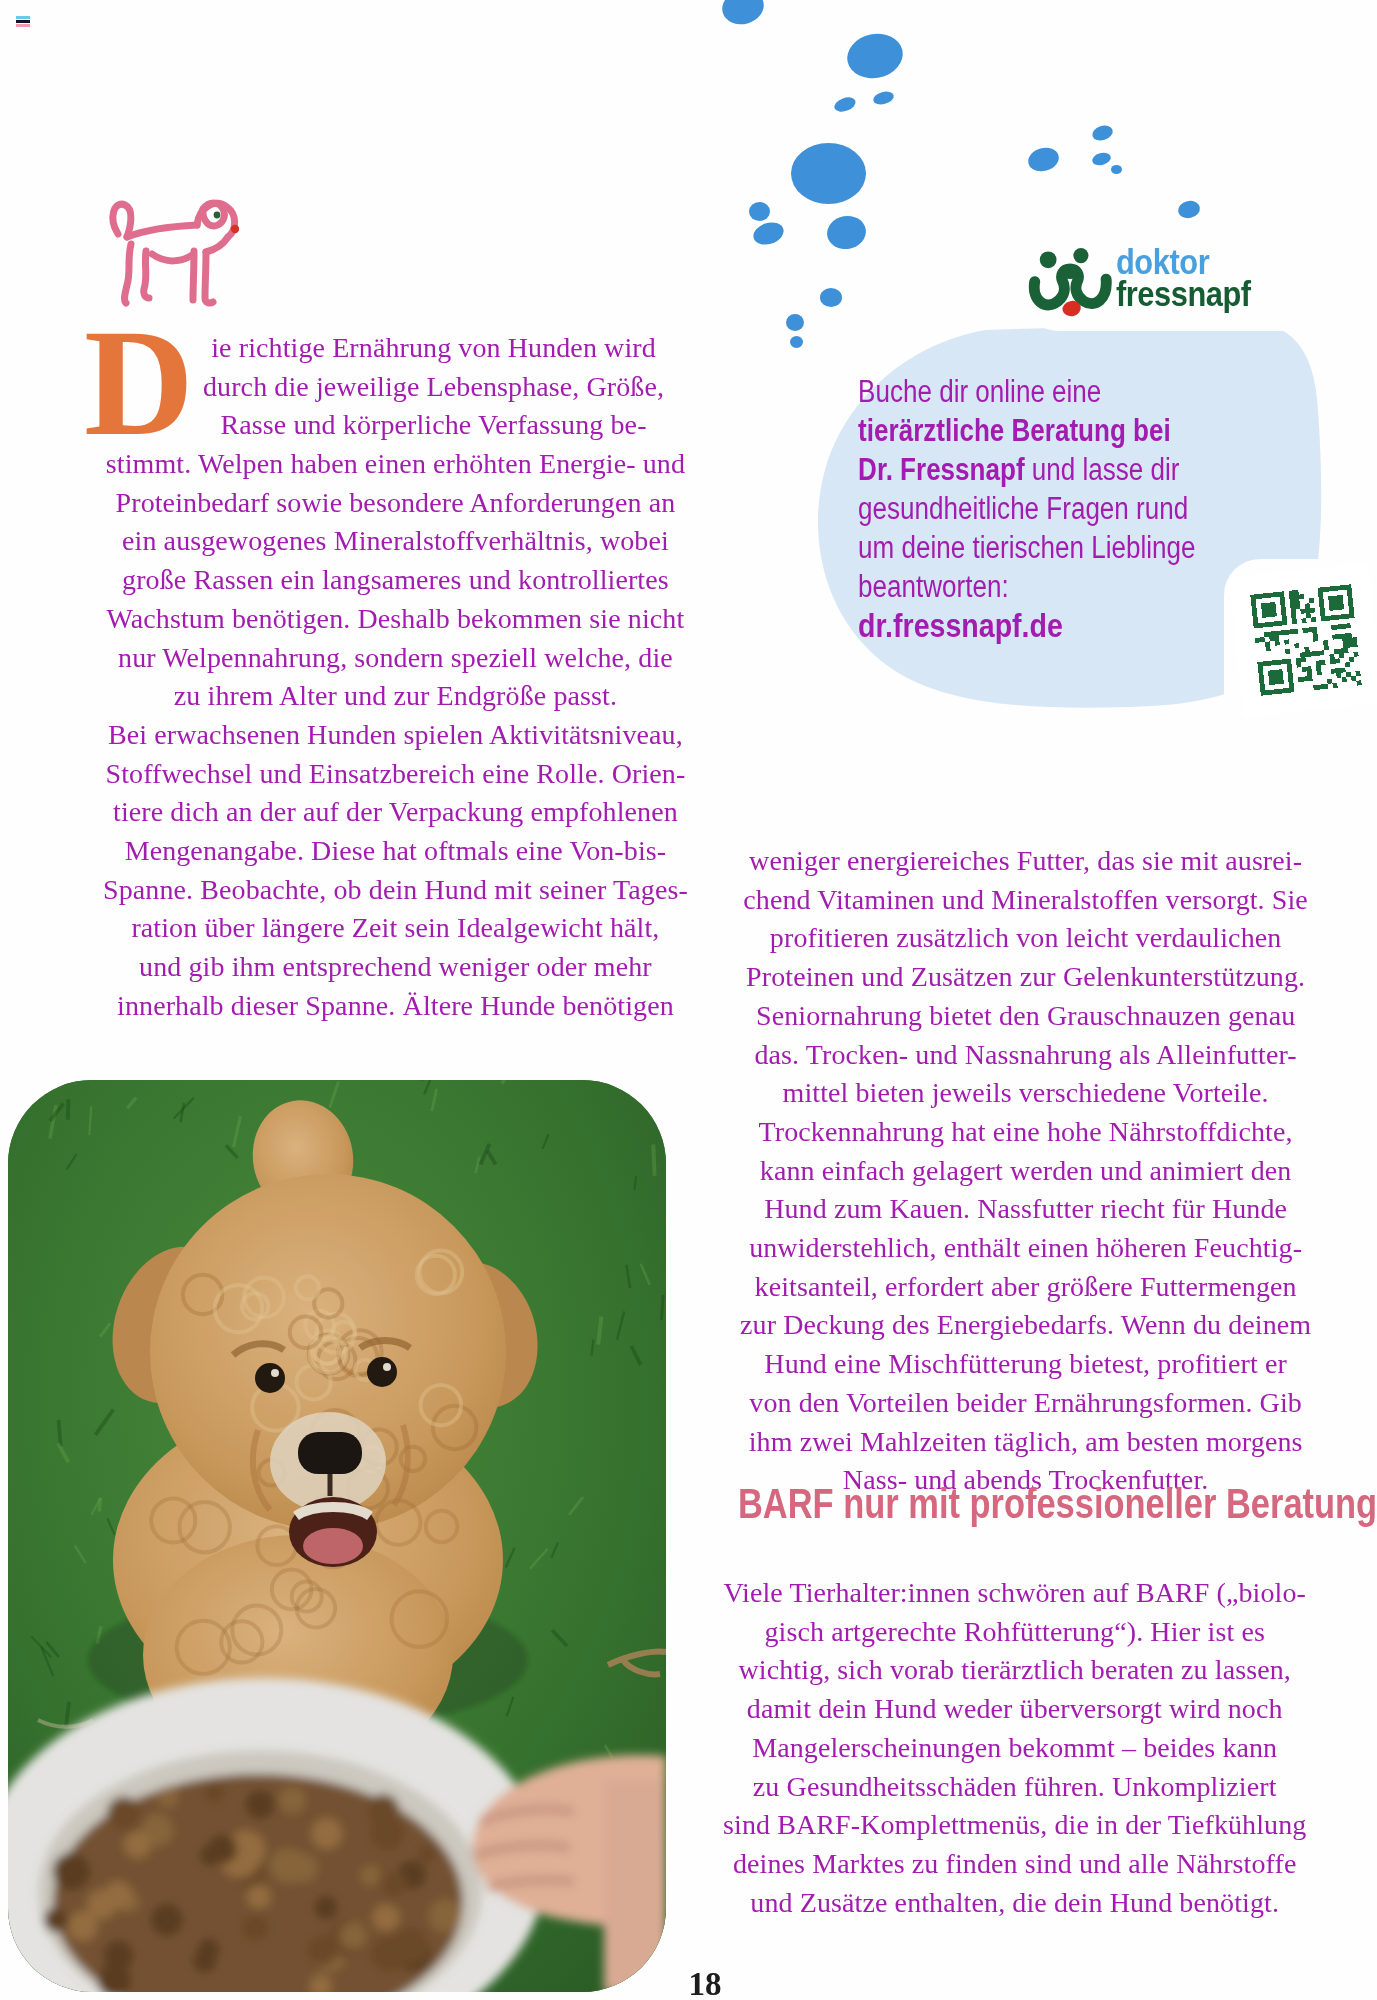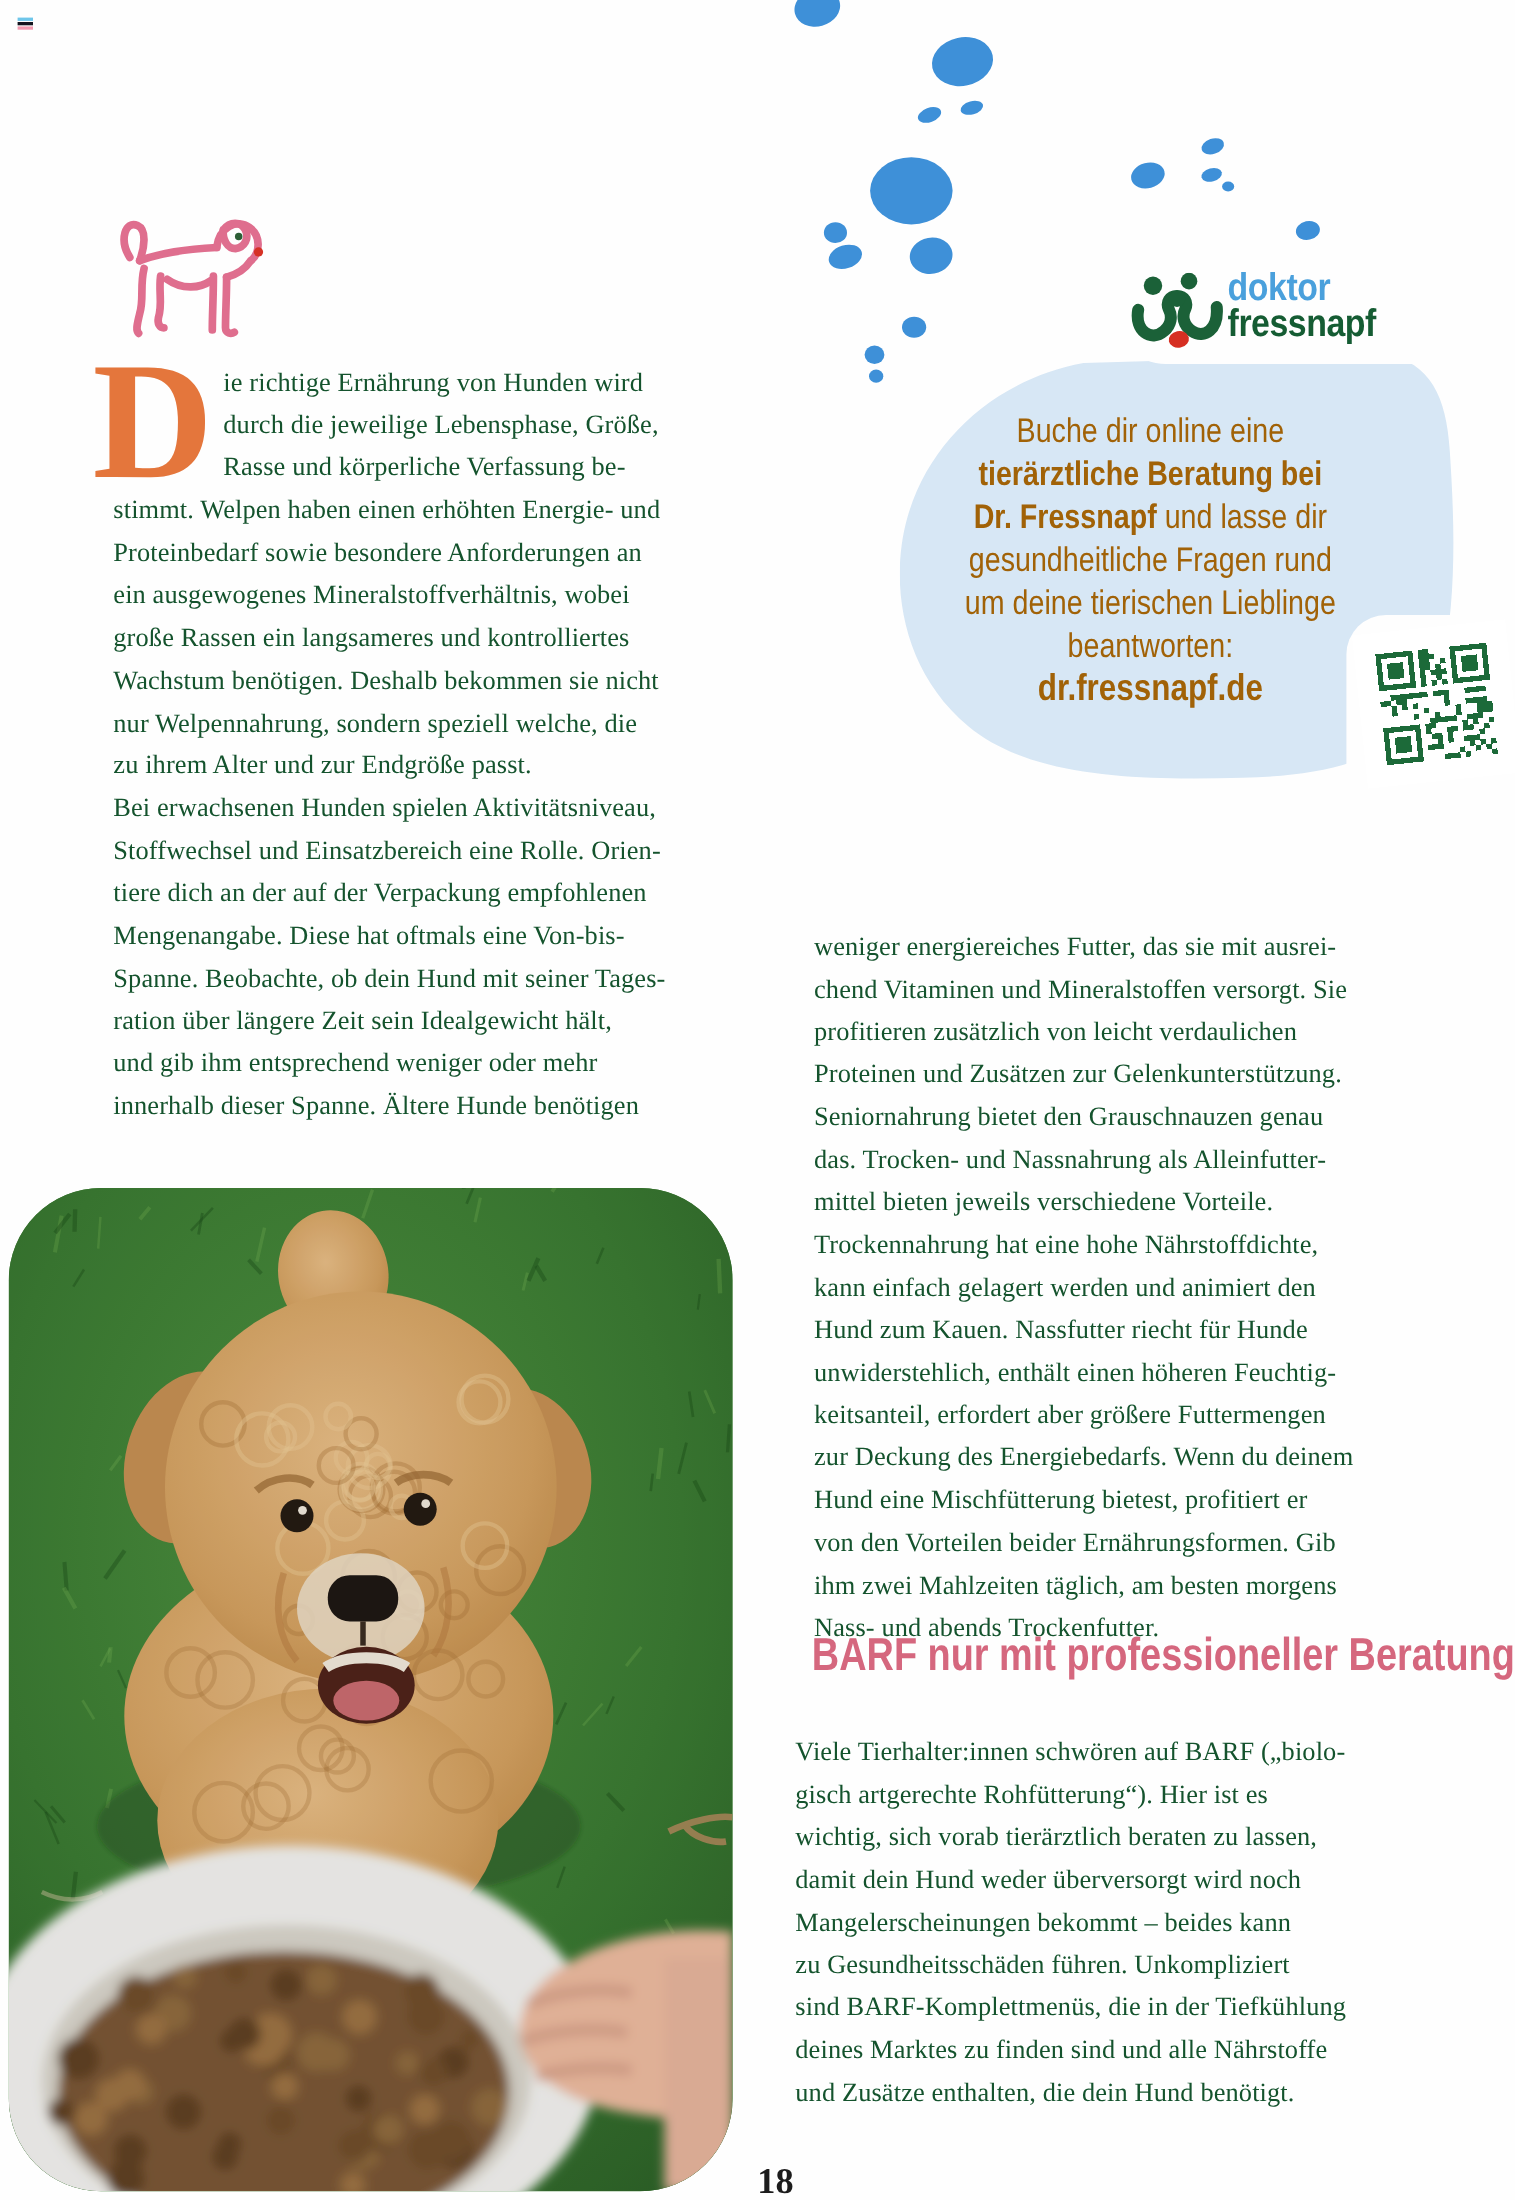--- a/index.html
+++ b/index.html
@@ -7,26 +7,26 @@
        font-family:"Liberation Serif",serif;color:#1e1e1e;}
   .abs{position:absolute;}
   
   .printmark{left:16px;top:16px;width:14px;height:13px;}
   .printmark div{width:14px;height:3px;margin-bottom:1px;}
   
   .dot{background:#3e90d8;border-radius:50%;}
   
   .dogicon{left:100px;top:188px;}
   
-  .serifcol{font-size:24px;line-height:38.7px;white-space:pre;letter-spacing:.1px;color:#14532d;}
+  .serifcol{font-size:28px;line-height:38.7px;white-space:pre;letter-spacing:.1px;color:#a21caf;text-align:center;}
   .dropcap{left:84px;top:318px;font-size:152px;line-height:130px;font-weight:bold;color:#e4763c;
            font-family:"Liberation Serif",serif;}
   
-  .blob-text{left:826px;top:372px;width:440px;text-align:center;
-             font-family:"Liberation Sans",sans-serif;font-size:31px;line-height:39px;color:#a16207;}
+  .blob-text{left:826px;top:372px;width:440px;text-align:left;
+             font-family:"Liberation Sans",sans-serif;font-size:31px;line-height:39px;color:#a21caf;}
   .blob-text .inner{display:inline-block;transform:scaleX(.84);transform-origin:50% 0;white-space:nowrap;}
   .blob-text .b{font-weight:bold;}
   .blob-text .url{font-size:34px;font-weight:bold;}
   
   .logotext{left:1116px;top:246px;font-family:"Liberation Sans",sans-serif;font-weight:bold;
             font-size:35px;line-height:32px;transform:scaleX(.88);transform-origin:0 0;letter-spacing:-.5px;}
   .logotext .l1{color:#4aa0dc;}
   .logotext .l2{color:#155c33;}
   
   .logo-panel{left:1012px;top:225px;width:366px;height:106px;background:#fefefe;border-bottom-left-radius:48px;}

